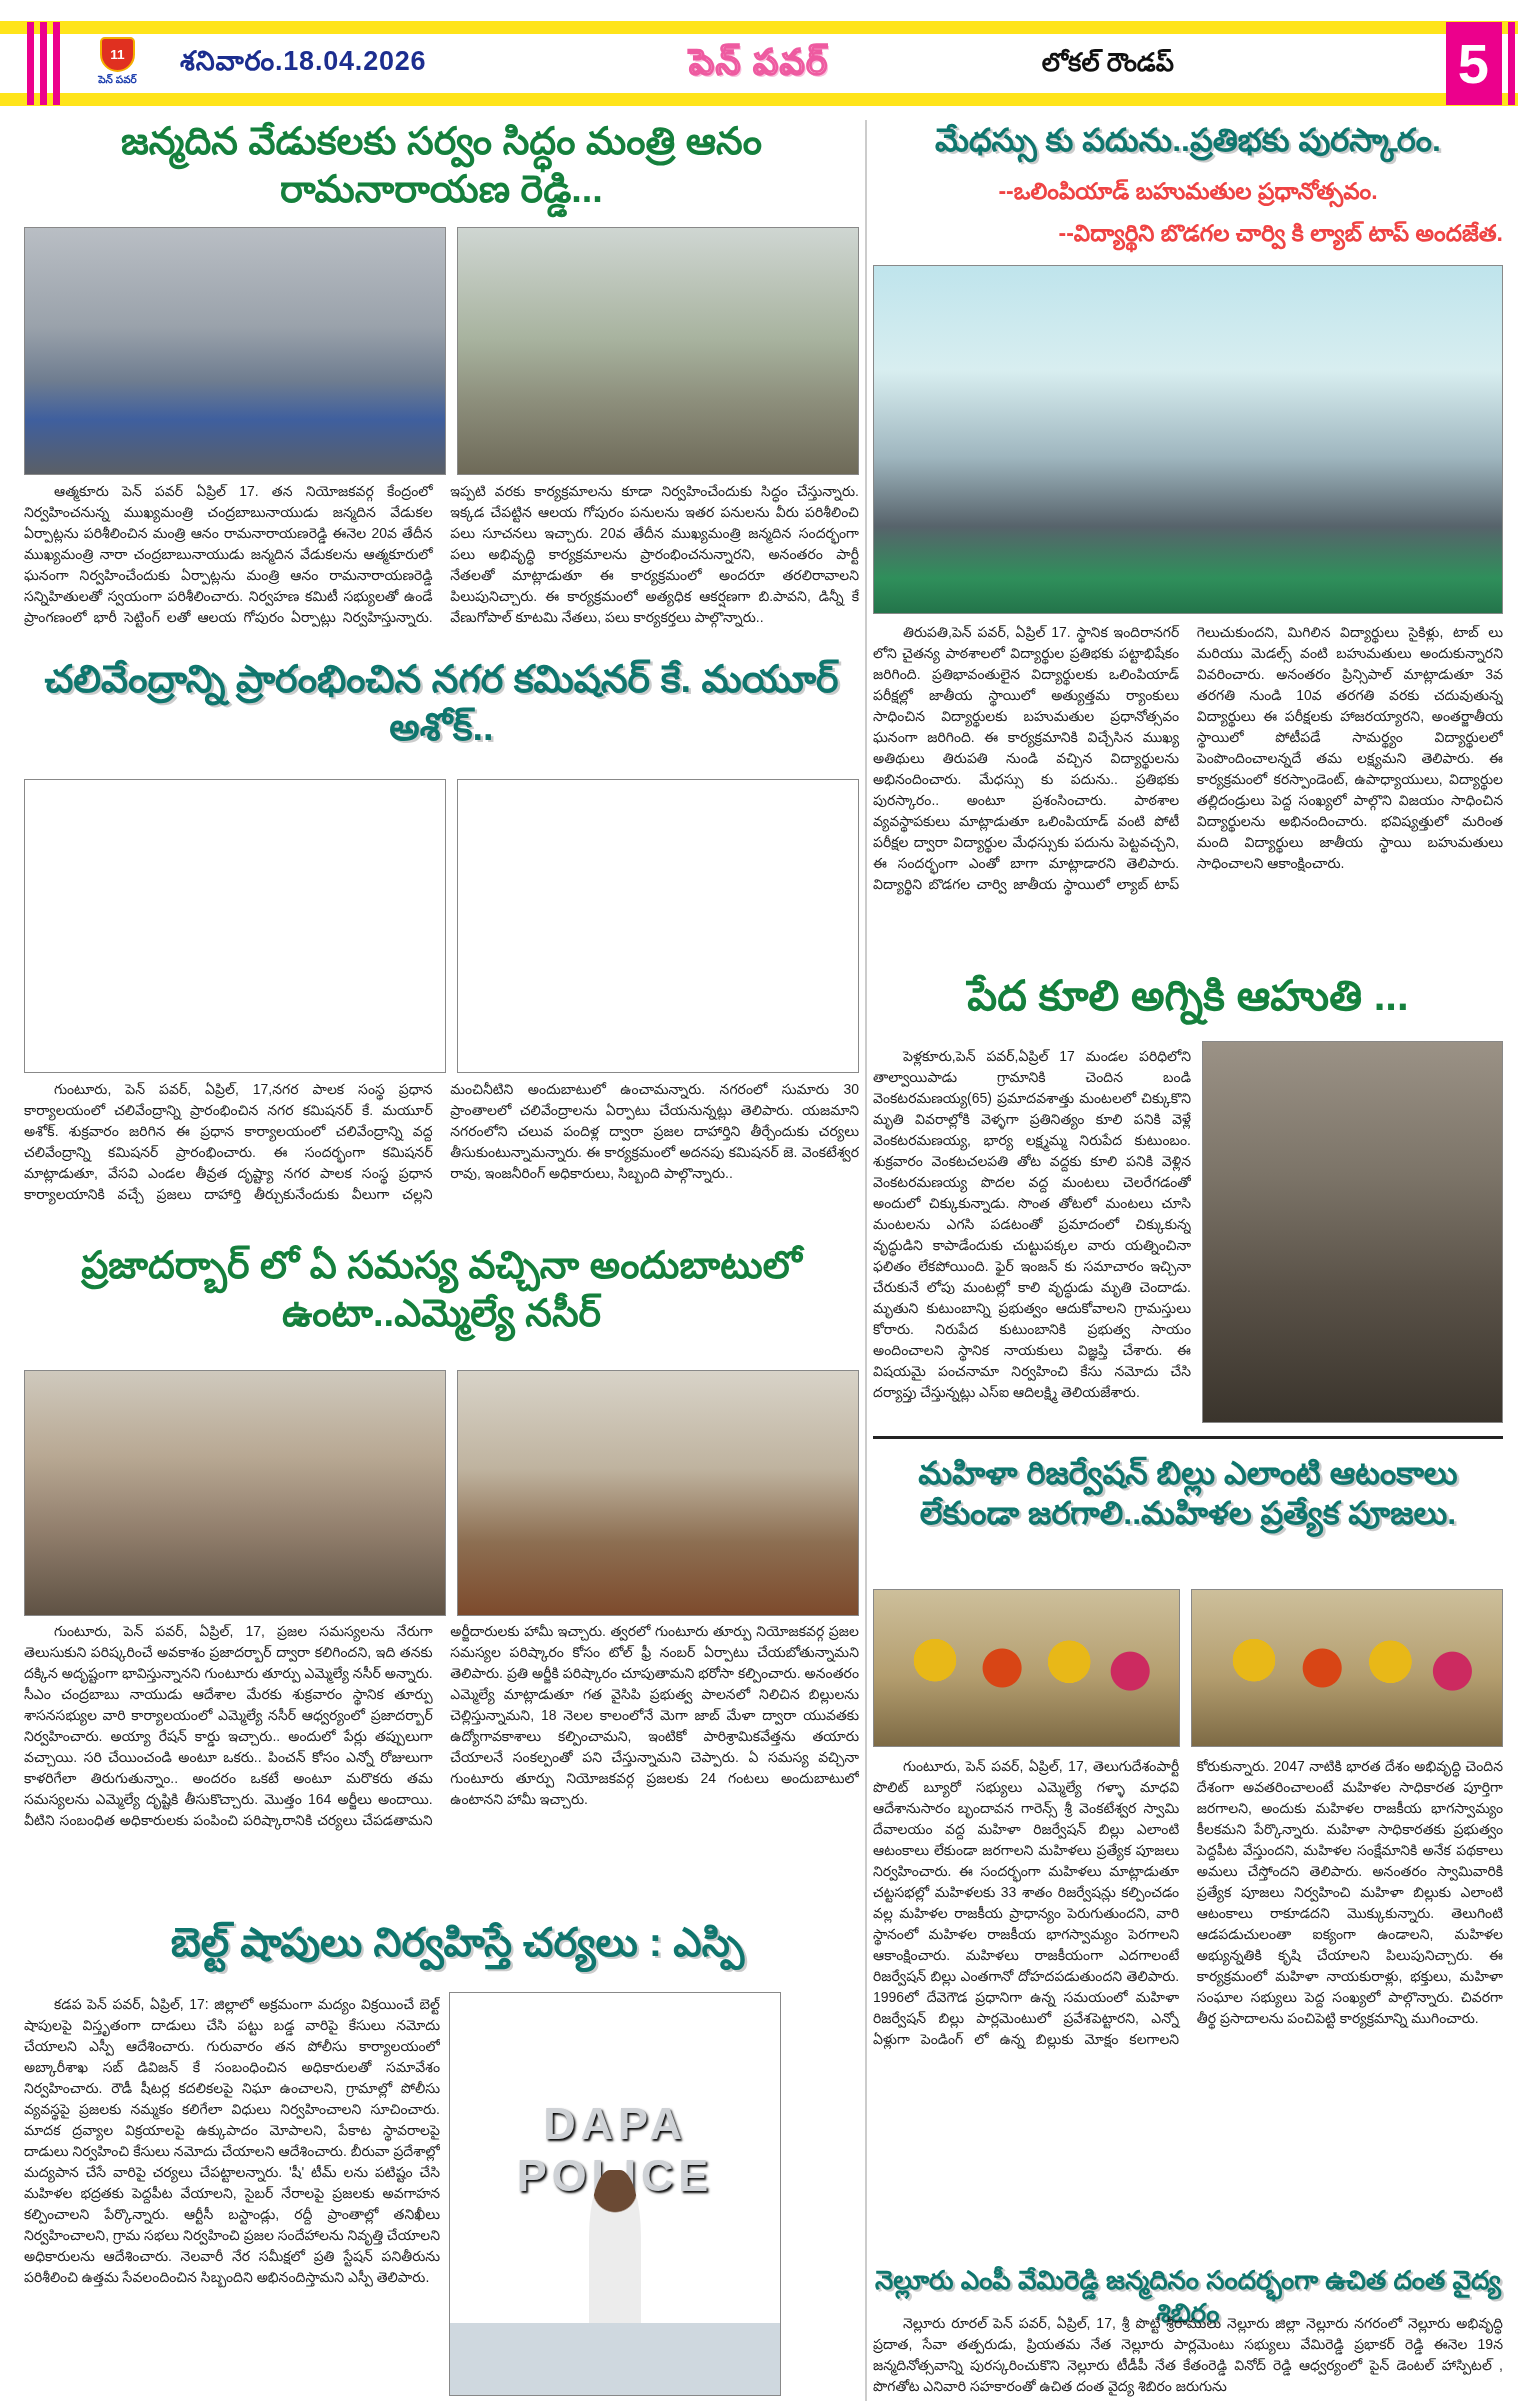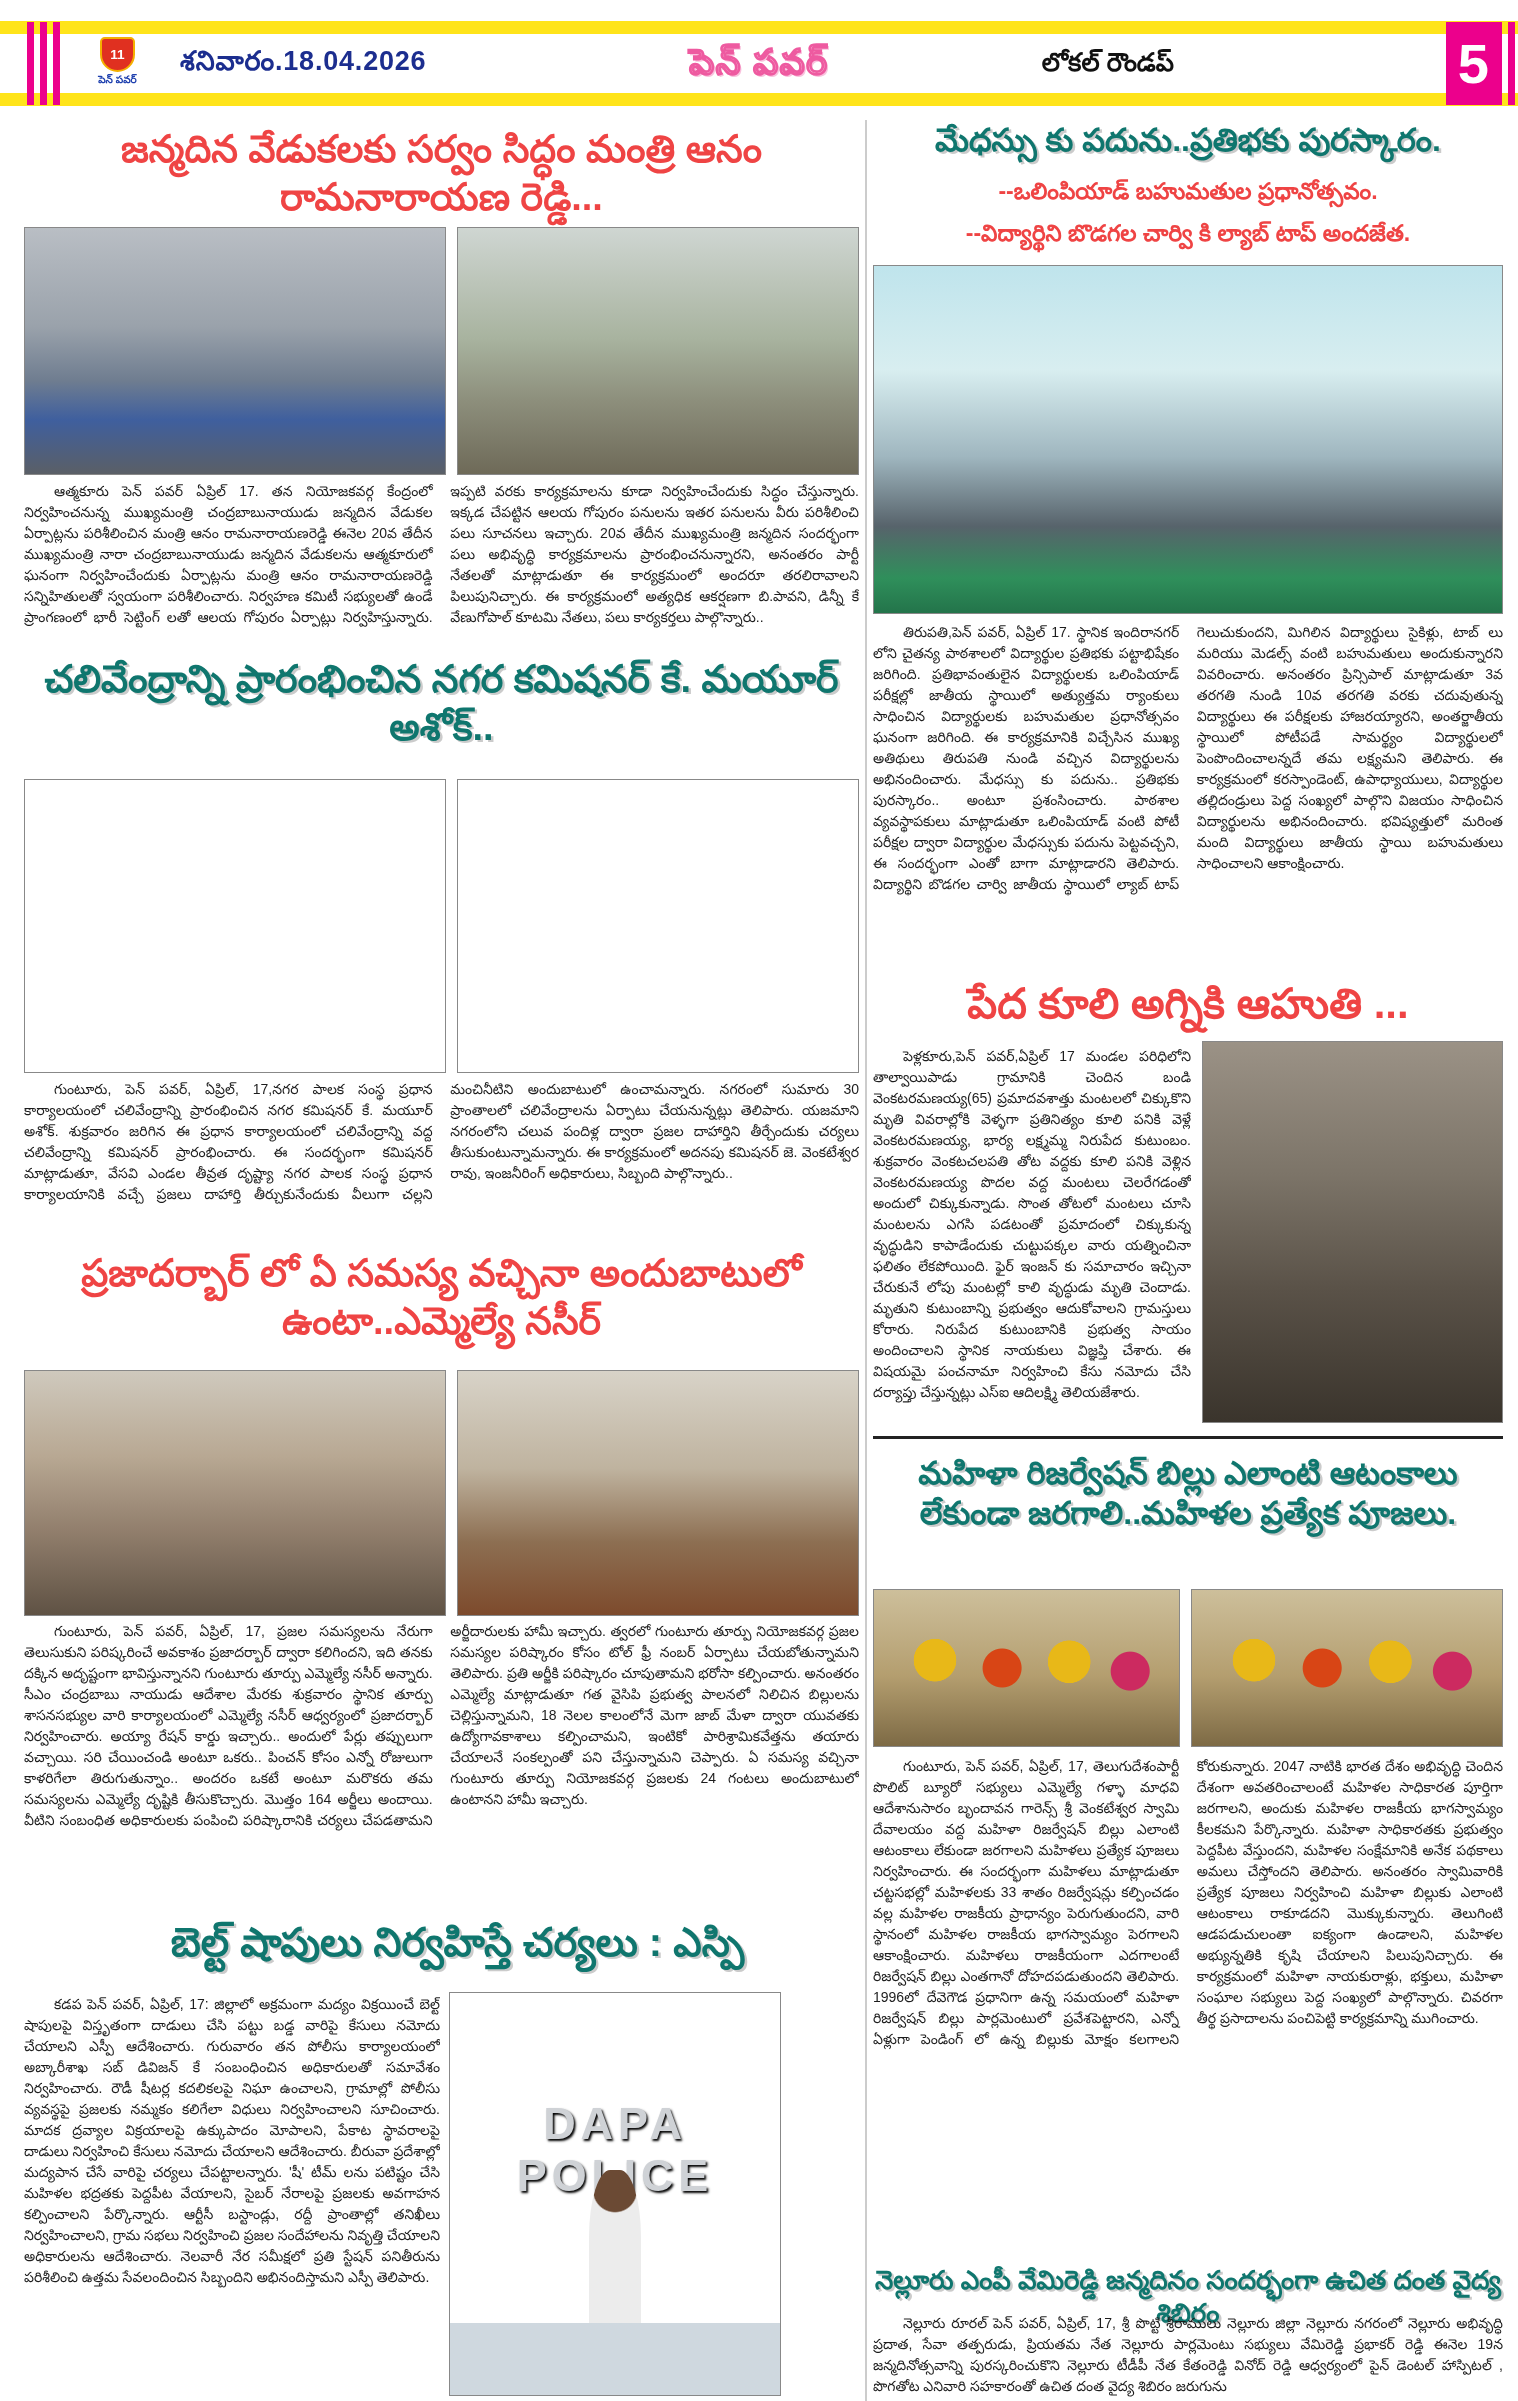--- a/index.html
+++ b/index.html
@@ -38,21 +38,21 @@
   }
   .hdr-section {
     position:absolute; right:344px; top:48px; color:#111; font-weight:bold; font-size:25.6px;
   }
   .pageno {
     position:absolute; right:17.6px; top:22.4px; width:54px; height:83px; background:#ec008c;
     color:#ffffff; font-size:56px; font-weight:bold; display:flex; align-items:center; justify-content:center;
   }
   
   .hl { position:absolute; text-align:center; font-weight:bold; line-height:1.25; }
-  .hl-red  { color:#ef4444;margin-top:8px; }
+  .hl-red  { color:#15803d; }
   .hl-blue { color:#0f766e; text-shadow:2.4px 2.4px 0 rgba(140,140,140,0.45); }
   .sub-red { color:#ef4444; text-shadow:none; font-weight:bold; }
   
   .bodytxt {
     position:absolute; font-family:Liberation Sans, sans-serif; font-size:14px; line-height:21px;
     color:#1d1d1d; text-align:justify; overflow:hidden; text-indent:30px;
   }
   .cols2 { column-count:2; column-gap:17.6px; }
   
   .photo { position:absolute; overflow:hidden; border:0.8px solid #888; }
@@ -144,21 +144,21 @@
   <div class="photo ph-police" style="left:449px; top:1992px; width:332px; height:404px;">
     <div class="police-text">DAPA POLICE</div>
     <div class="police-man"></div>
     <div class="police-desk"></div>
   </div>
 
   <div class="vrule" style="left:865px; top:120px; width:1.6px; height:2282px;"></div>
 
   <h2 class="hl hl-blue" style="left:873px; top:120px; width:630px; font-size:32px;">మేధస్సు కు పదును..ప్రతిభకు పురస్కారం.</h2>
   <h3 class="hl sub-red" style="left:873px; top:177px; width:630px; font-size:23px;">--ఒలింపియాడ్ బహుమతుల ప్రధానోత్సవం.</h3>
-  <h3 class="hl sub-red" style="left:873px; top:219px; width:630px; font-size:23px;">--విద్యార్థిని బొడగల చార్వి కి ల్యాబ్ టాప్ అందజేత.</h3>
+  <h3 class="hl sub-red" style="left:873px; top:219px; width:630px; font-size:23px;text-align:right;">--విద్యార్థిని బొడగల చార్వి కి ల్యాబ్ టాప్ అందజేత.</h3>
   <div class="photo ph-stage" style="left:873px; top:265px; width:630px; height:349px;"></div>
   <div class="bodytxt cols2" style="left:873px; top:622px; width:630px; height:333px;">తిరుపతి,పెన్ పవర్, ఏప్రిల్ 17. స్థానిక ఇందిరానగర్ లోని చైతన్య పాఠశాలలో విద్యార్థుల ప్రతిభకు పట్టాభిషేకం జరిగింది. ప్రతిభావంతులైన విద్యార్థులకు ఒలింపియాడ్ పరీక్షల్లో జాతీయ స్థాయిలో అత్యుత్తమ ర్యాంకులు సాధించిన విద్యార్థులకు బహుమతుల ప్రధానోత్సవం ఘనంగా జరిగింది. ఈ కార్యక్రమానికి విచ్చేసిన ముఖ్య అతిథులు తిరుపతి నుండి వచ్చిన విద్యార్థులను అభినందించారు. మేధస్సు కు పదును.. ప్రతిభకు పురస్కారం.. అంటూ ప్రశంసించారు. పాఠశాల వ్యవస్థాపకులు మాట్లాడుతూ ఒలింపియాడ్ వంటి పోటీ పరీక్షల ద్వారా విద్యార్థుల మేధస్సుకు పదును పెట్టవచ్చని, ఈ సందర్భంగా ఎంతో బాగా మాట్లాడారని తెలిపారు. విద్యార్థిని బొడగల చార్వి జాతీయ స్థాయిలో ల్యాబ్ టాప్ గెలుచుకుందని, మిగిలిన విద్యార్థులు సైకిళ్లు, టాబ్ లు మరియు మెడల్స్ వంటి బహుమతులు అందుకున్నారని వివరించారు. అనంతరం ప్రిన్సిపాల్ మాట్లాడుతూ 3వ తరగతి నుండి 10వ తరగతి వరకు చదువుతున్న విద్యార్థులు ఈ పరీక్షలకు హాజరయ్యారని, అంతర్జాతీయ స్థాయిలో పోటీపడే సామర్థ్యం విద్యార్థులలో పెంపొందించాలన్నదే తమ లక్ష్యమని తెలిపారు. ఈ కార్యక్రమంలో కరస్పాండెంట్, ఉపాధ్యాయులు, విద్యార్థుల తల్లిదండ్రులు పెద్ద సంఖ్యలో పాల్గొని విజయం సాధించిన విద్యార్థులను అభినందించారు. భవిష్యత్తులో మరింత మంది విద్యార్థులు జాతీయ స్థాయి బహుమతులు సాధించాలని ఆకాంక్షించారు.</div>
 
   <h2 class="hl hl-red" style="left:873px; top:970px; width:630px; font-size:42px;">పేద కూలి అగ్నికి ఆహుతి ...</h2>
   <div class="bodytxt" style="left:873px; top:1046px; width:318px; height:382px;">పెళ్లకూరు,పెన్ పవర్,ఏప్రిల్ 17 మండల పరిధిలోని తాల్వాయిపాడు గ్రామానికి చెందిన బండి వెంకటరమణయ్య(65) ప్రమాదవశాత్తు మంటలలో చిక్కుకొని మృతి వివరాల్లోకి వెళ్ళగా ప్రతినిత్యం కూలి పనికి వెళ్లే వెంకటరమణయ్య, భార్య లక్ష్మమ్మ నిరుపేద కుటుంబం. శుక్రవారం వెంకటచలపతి తోట వద్దకు కూలి పనికి వెళ్లిన వెంకటరమణయ్య పొదల వద్ద మంటలు చెలరేగడంతో అందులో చిక్కుకున్నాడు. సొంత తోటలో మంటలు చూసి మంటలను ఎగసి పడటంతో ప్రమాదంలో చిక్కుకున్న వృద్ధుడిని కాపాడేందుకు చుట్టుపక్కల వారు యత్నించినా ఫలితం లేకపోయింది. ఫైర్ ఇంజన్ కు సమాచారం ఇచ్చినా చేరుకునే లోపు మంటల్లో కాలి వృద్ధుడు మృతి చెందాడు. మృతుని కుటుంబాన్ని ప్రభుత్వం ఆదుకోవాలని గ్రామస్తులు కోరారు. నిరుపేద కుటుంబానికి ప్రభుత్వ సాయం అందించాలని స్థానిక నాయకులు విజ్ఞప్తి చేశారు. ఈ విషయమై పంచనామా నిర్వహించి కేసు నమోదు చేసి దర్యాప్తు చేస్తున్నట్లు ఎస్ఐ ఆదిలక్ష్మి తెలియజేశారు.</div>
   <div class="photo ph-burnt" style="left:1202px; top:1041px; width:301px; height:382px;"></div>
   <div class="rule" style="left:873px; top:1436px; width:630px; height:3.2px;"></div>
 
   <h2 class="hl hl-blue" style="left:873px; top:1453px; width:630px; font-size:32px;">మహిళా రిజర్వేషన్ బిల్లు ఎలాంటి ఆటంకాలు లేకుండా జరగాలి..మహిళల ప్రత్యేక పూజలు.</h2>
   <div class="photo ph-women" style="left:873px; top:1589px; width:307px; height:158px;"></div>

